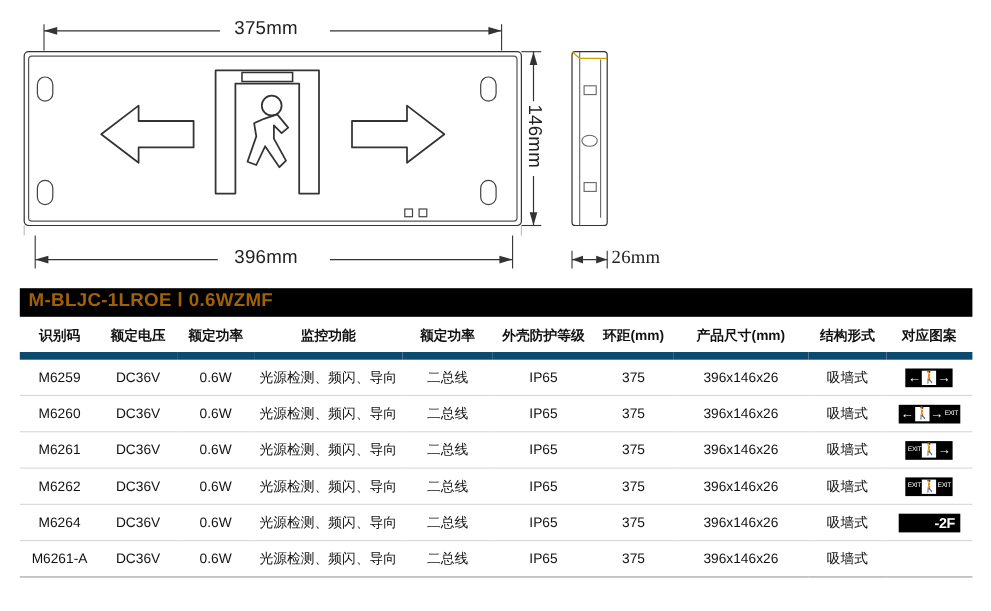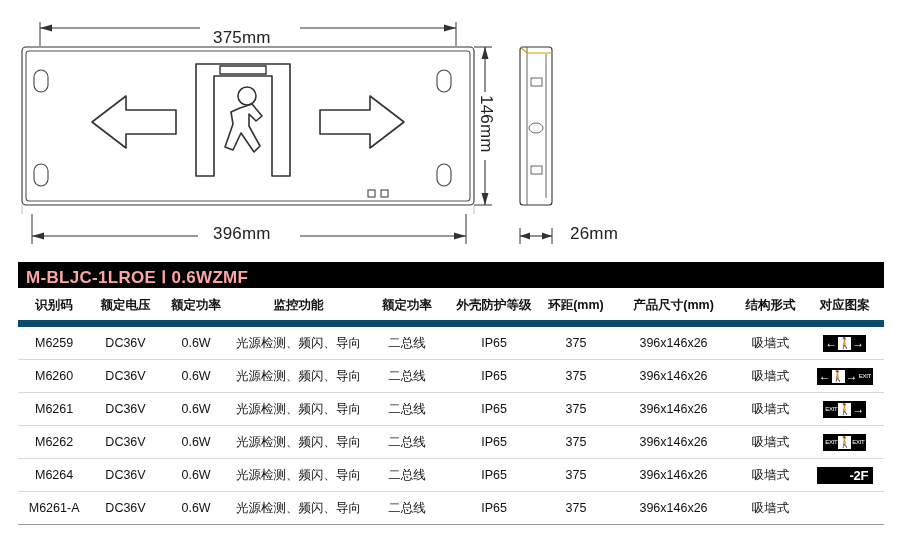--- a/index.html
+++ b/index.html
@@ -42,23 +42,23 @@
   }
 
   
   .title-bar {
     position: absolute;
     left: 18px;
     top: 262px;
     width: 866px;
     height: 26px;
     background: #000000;
-    color: #fca5a5;
+    color: #a16207;
     display: flex;
-    align-items: flex-end;
+    align-items: flex-start;
     padding-left: 8px;
     box-sizing: border-box;
     font-size: 17px;
     font-weight: bold;
     letter-spacing: .3px;
   }
 
   
   .table-wrap {
     position: absolute;
@@ -215,27 +215,27 @@
       <path d="M520,47 L527,53 L552,53" stroke="#caa400" stroke-width="1.2" fill="none"></path>
 
       <line x1="520" y1="236" x2="552" y2="236"></line>
       <polygon points="520,236 530,232.5 530,239.5" fill="#333" stroke="none"></polygon>
       <polygon points="552,236 542,232.5 542,239.5" fill="#333" stroke="none"></polygon>
       <line x1="520" y1="228" x2="520" y2="244" stroke-width="1"></line>
       <line x1="552" y1="228" x2="552" y2="244" stroke-width="1"></line>
     </g>
   </svg>
 
-  <div class="dim-label" style="left:213px; top:28px;">375mm</div>
+  <div class="dim-label" style="left:213px; top:16px;">375mm</div>
 
   <div class="dim-label" style="left:213px; top:224px;">396mm</div>
 
   <div class="dim-label vert" style="left:476px; top:95px;">146mm</div>
 
-  <div class="dim-label" style="left:570px; top:224px;">26mm</div>
+  <div class="dim-label" style="left:556px; top:224px;font-family:Liberation Serif, serif;">26mm</div>
 </div>
 
 <div class="title-bar">
   <span>M-BLJC-1LROE Ⅰ 0.6WZMF</span>
 </div>
 
 <div class="table-wrap">
   <table class="spec">
     <thead>
       <tr>

